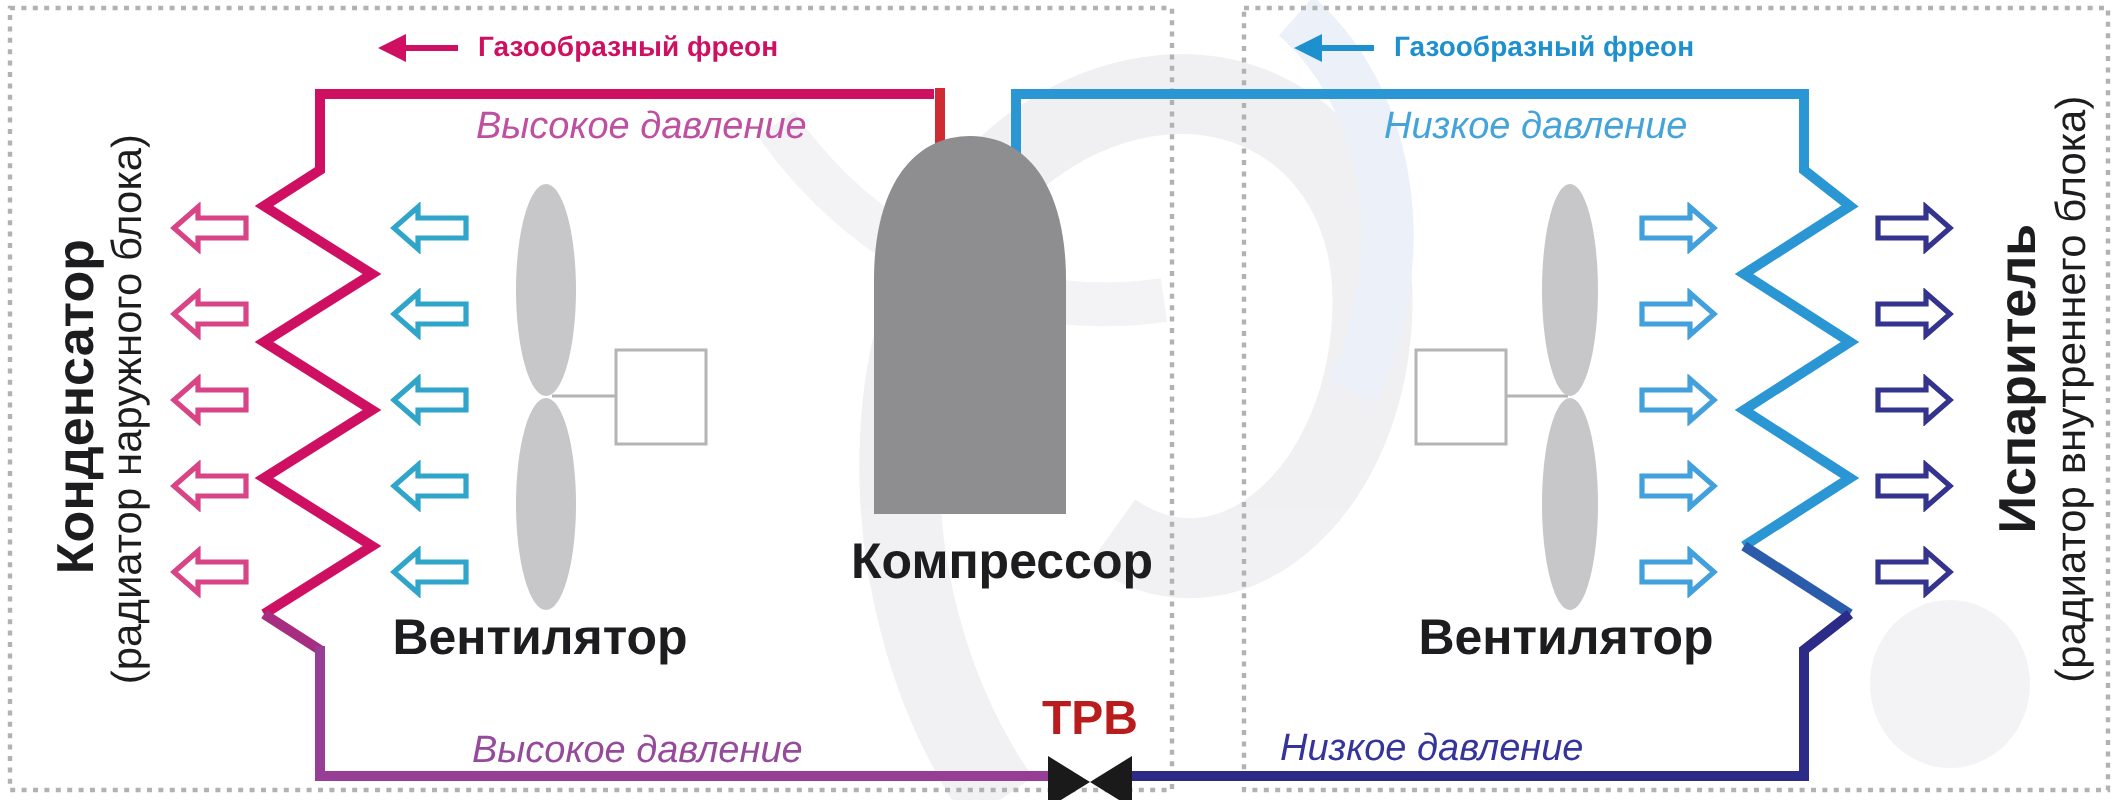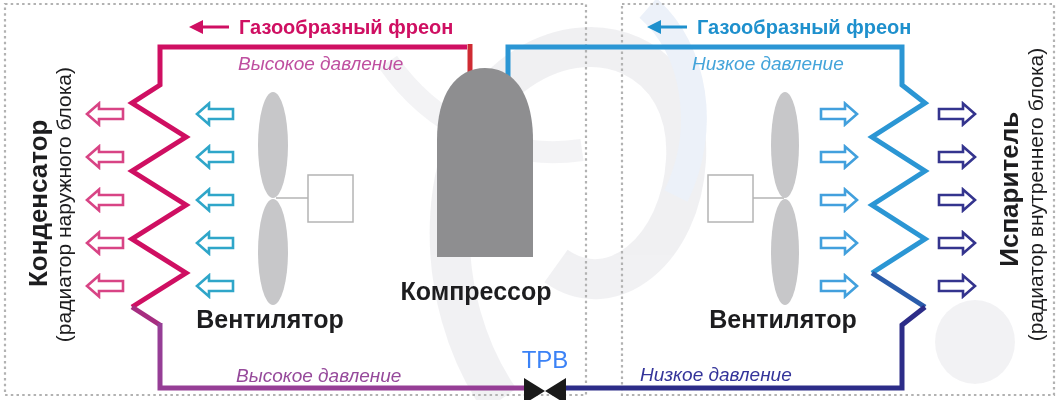--- a/index.html
+++ b/index.html
@@ -2,30 +2,30 @@
 <html><head>
 <meta charset="utf-8">
 <style>
   html,body{margin:0;padding:0;background:#fff;}
   #stage{
     position:relative;width:1060px;height:400px;overflow:hidden;background:#fff;
     font-family:"Liberation Sans","DejaVu Sans",sans-serif;
   }
   #scene{position:absolute;left:0;top:0;}
   .label{position:absolute;white-space:nowrap;line-height:1.1;}
-  .flow-label{display:flex;align-items:center;gap:9px;font-weight:bold;font-size:20px;}
+  .flow-label{display:flex;align-items:center;gap:9px;font-weight:bold;font-size:14px;}
   .flow-left{color:#cf0f62;}
   .flow-right{color:#1e90cd;}
   .pressure{font-size:19px;font-style:italic;}
   .p-hi-top{color:#bf4fa0;}
   .p-lo-top{color:#44a4da;}
   .p-hi-bot{color:#964a9b;}
   .p-lo-bot{color:#34349a;}
   .unit-label{font-weight:bold;font-size:25px;color:#1d1d1f;text-align:center;}
-  .trv{font-weight:normal;font-size:24px;color:#3b82f6;text-align:center;}
+  .trv{font-weight:bold;font-size:24px;color:#b91c1c;text-align:center;}
   .vert{transform:rotate(-90deg);transform-origin:center center;text-align:center;color:#1d1d1f;}
   .vert-bold{font-weight:bold;font-size:26px;}
   .vert-note{font-size:21px;}
   
   .pipe{fill:none;stroke-width:5;stroke-linejoin:miter;}
   .arrow{fill:#ffffff;stroke-width:2.6;stroke-linejoin:miter;}
   .arr-pink{stroke:#d84485;}
   .arr-cyan{stroke:#2fa6c9;}
   .arr-lblue{stroke:#42a0dd;}
   .arr-navy{stroke:#34348e;}
@@ -140,21 +140,21 @@
     <span>Газообразный фреон</span>
   </div>
 
   <div class="label pressure p-hi-top" style="left:238px;top:54px;">Высокое давление</div>
   <div class="label pressure p-lo-top" style="left:692px;top:54px;">Низкое давление</div>
   <div class="label pressure p-hi-bot" style="left:236px;top:366px;">Высокое давление</div>
   <div class="label pressure p-lo-bot" style="left:640px;top:365px;">Низкое давление</div>
 
   <div class="label unit-label" style="left:180px;top:306px;width:180px;">Вентилятор</div>
   <div class="label unit-label" style="left:693px;top:306px;width:180px;">Вентилятор</div>
-  <div class="label unit-label" style="left:376px;top:268px;width:200px;margin-top:10px;">Компрессор</div>
+  <div class="label unit-label" style="left:401px;top:268px;width:200px;">Компрессор</div>
   <div class="label trv" style="left:495px;top:347px;width:100px;">ТРВ</div>
 
   <div class="label vert vert-bold" style="left:-132px;top:189px;width:340px;">Конденсатор</div>
   <div class="label vert vert-note" style="left:-116px;top:193px;width:360px;">(радиатор наружного блока)</div>
   <div class="label vert vert-bold" style="left:839px;top:175px;width:340px;">Испаритель</div>
   <div class="label vert vert-note" style="left:856px;top:183px;width:360px;">(радиатор внутреннего блока)</div>
 
 </div>
 
 </body></html>

